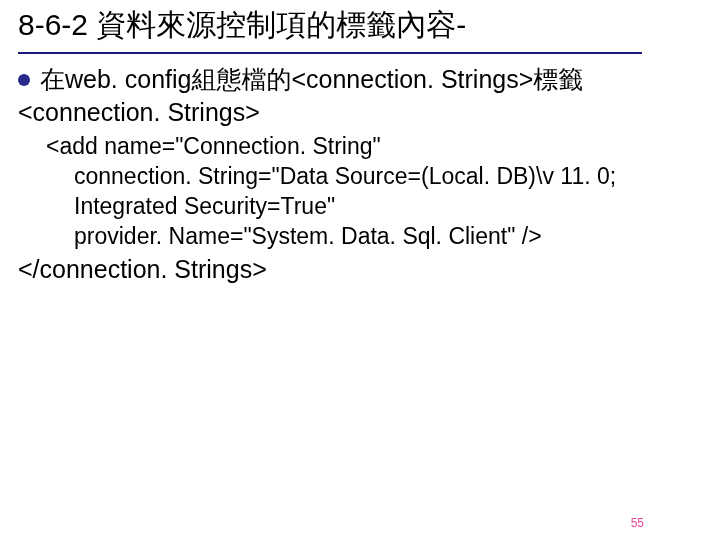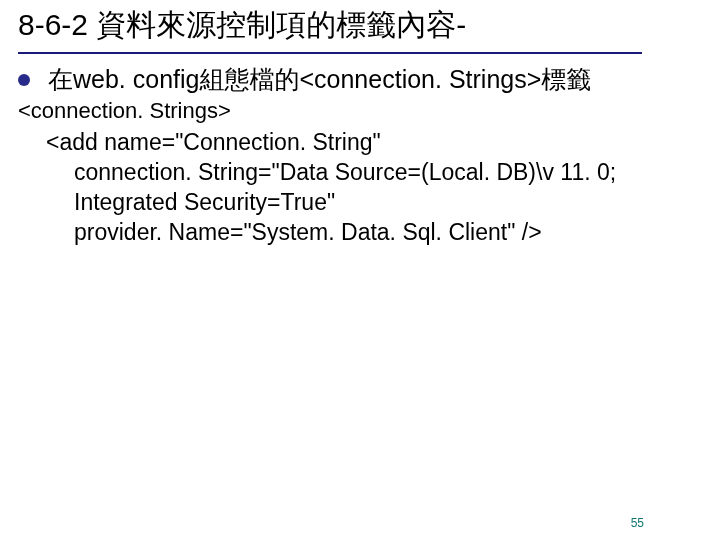--- a/index.html
+++ b/index.html
@@ -39,40 +39,39 @@
     width: 12px;
     height: 12px;
     border-radius: 50%;
     background: #2a2a8a;
     flex: 0 0 auto;
     margin-top: 10px;
     margin-right: 10px;
   }
   .bullet-text {
     flex: 1 1 auto;
-    margin-left: 8px;
   }
   .tag-open, .tag-close {
-    font-size: 22px;
+    font-size: 25px;
     margin: 2px 0 2px 0;
   }
   .code-block {
     font-size: 23px;
     line-height: 1.3;
     margin: 4px 0 2px 28px;
   }
   .code-line.indent {
     padding-left: 28px;
   }
   .page-number {
     position: absolute;
     right: 16px;
     bottom: 10px;
     font-size: 12px;
-    color: #0f766e;
+    color: #ec4899;
   }
 </style>
 </head>
 <body>
 
 <div class="slide">
 
   <div class="title">
     <span>8-6-2 資料來源控制項的標籤內容-</span><br>
   </div>
@@ -88,18 +87,19 @@
 
     <div class="tag-open">&lt;connection. Strings&gt;</div>
 
     <div class="code-block">
       <div class="code-line">&lt;add name="Connection. String"</div>
       <div class="code-line indent">connection. String="Data Source=(Local. DB)\v 11. 0;</div>
       <div class="code-line indent">Integrated Security=True"</div>
       <div class="code-line indent">provider. Name="System. Data. Sql. Client" /&gt;</div>
     </div>
 
+    <div class="tag-close">&lt;/connection. Strings&gt;</div>
 
   </div>
 
   <div class="page-number">55</div>
 
 </div>
 
 </body></html>

